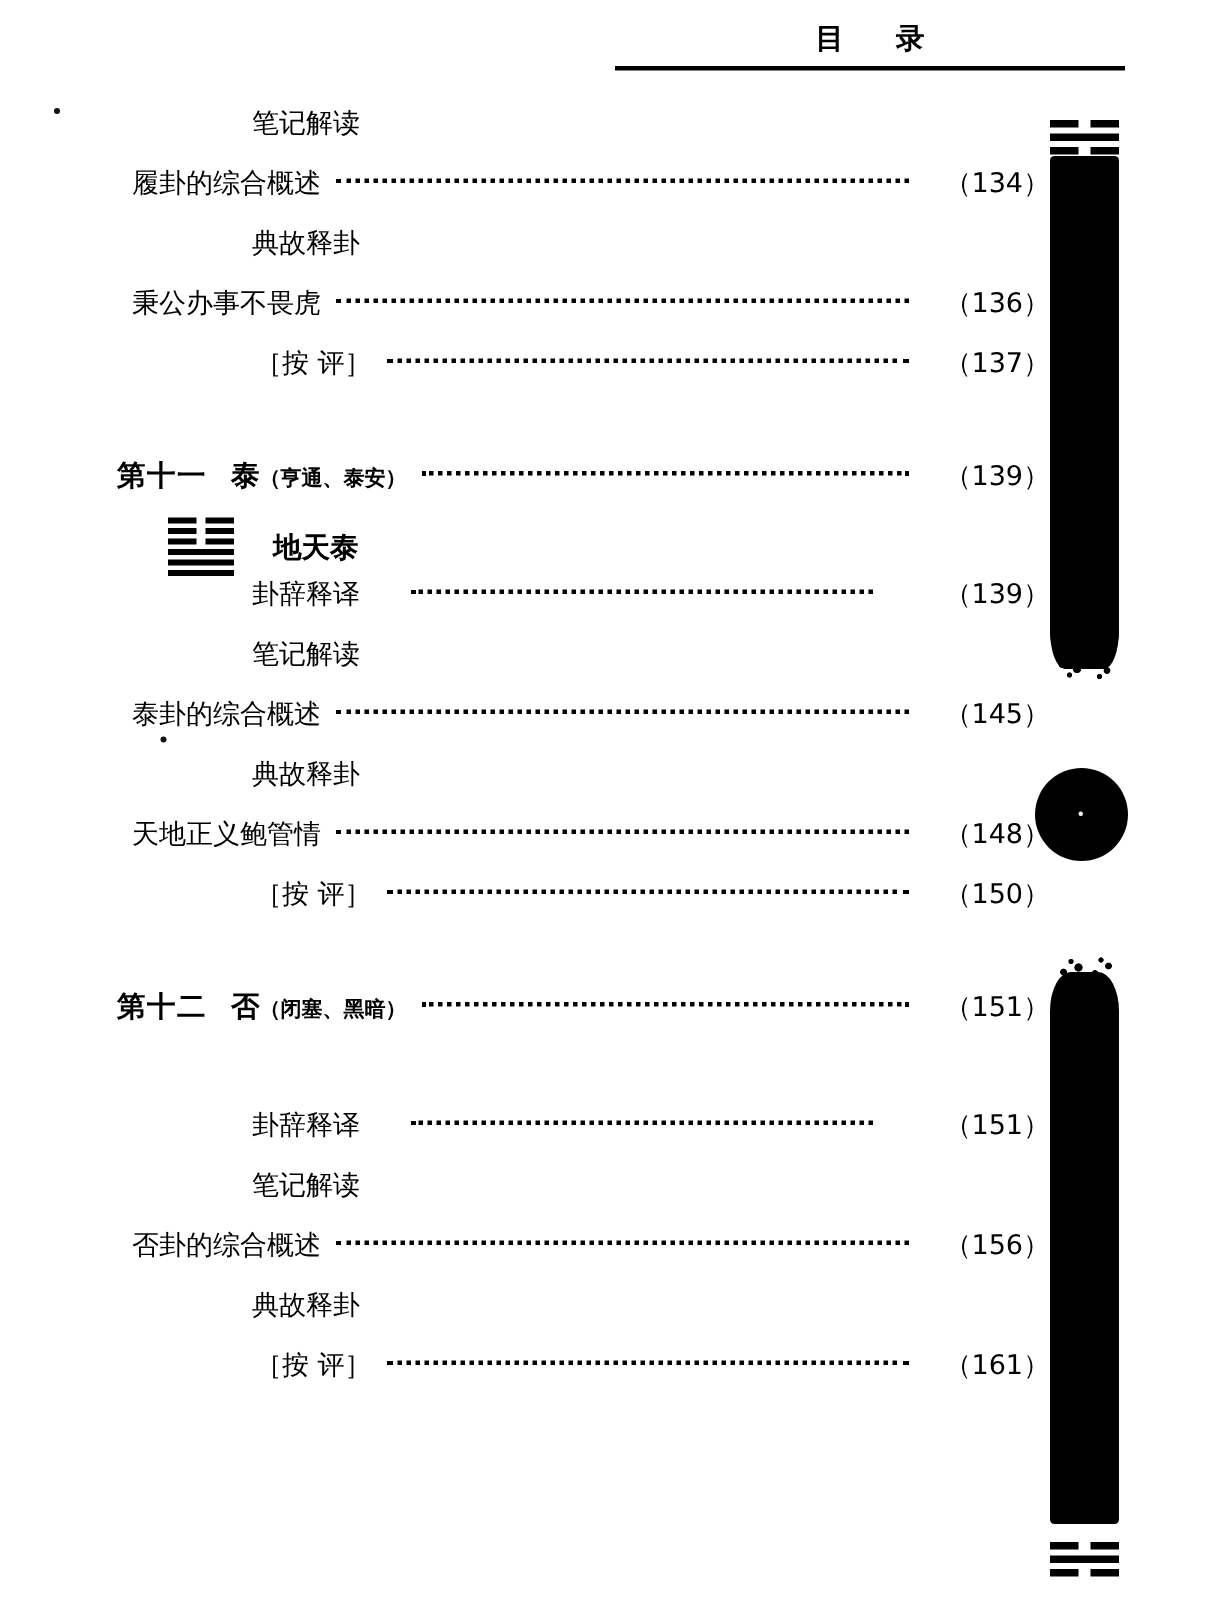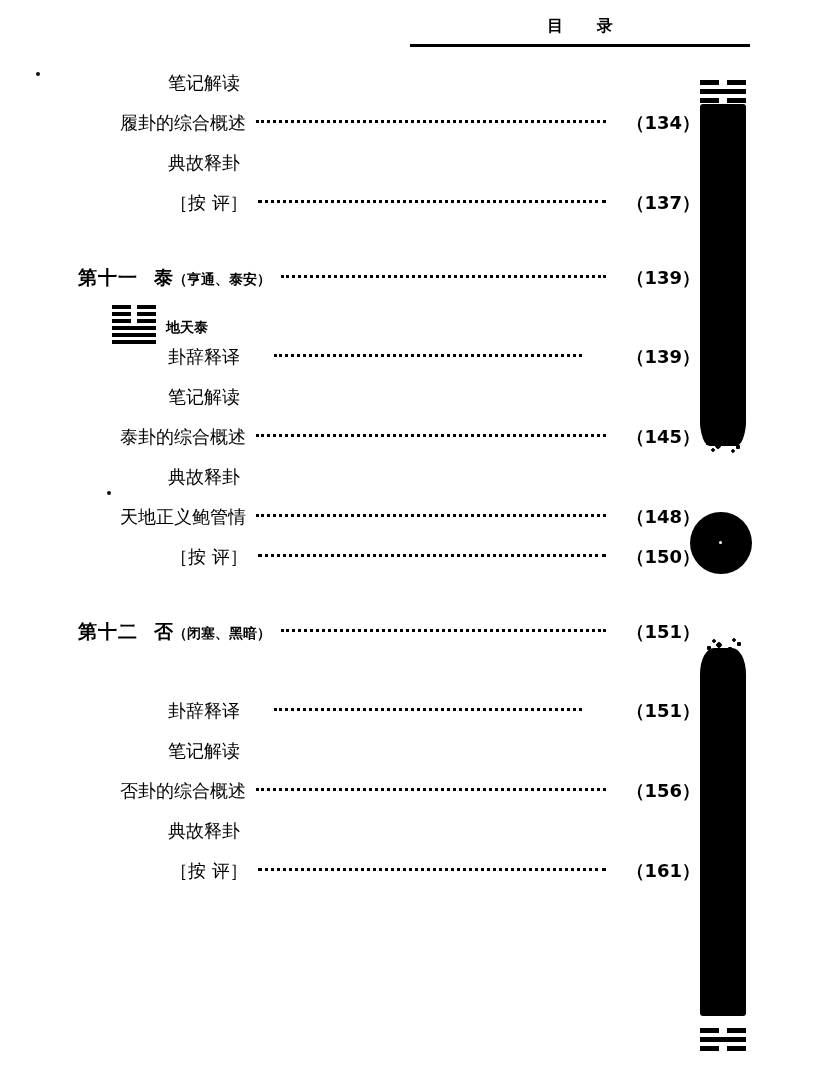--- a/index.html
+++ b/index.html
@@ -18,21 +18,21 @@
 
   
   .page-header {
     position: absolute;
     left: 410px;
     top: 14px;
     width: 340px;
     text-align: center;
   }
   .page-header .title {
-    font-size: 16px;
+    font-size: 19px;
     font-weight: bold;
     letter-spacing: 14px;
     padding-left: 14px;
     line-height: 24px;
     text-align: center;
   }
   .header-rule {
     position: absolute;
     left: 410px;
     top: 44px;
@@ -81,51 +81,51 @@
     content: "";
     position: absolute;
     left: 0;
     right: 0;
     bottom: 6px;
     border-bottom: 3px dotted #000;
   }
   .entry.no-leader .leaders::before { border-bottom: none; }
   .entry .page {
     font-size: 18px;
-    font-weight: bold;
+    font-weight: normal;
     width: 86px;
     text-align: right;
     flex: 0 0 auto;
   }
 
   
   .lvl-chapter { padding-left: 78px; }
   .lvl-1 { padding-left: 168px; gap: 24px; }
-  .lvl-2 { padding-left: 120px; }
+  .lvl-2 { padding-left: 88px; }
   .lvl-name { padding-left: 112px; }
   .lvl-note { padding-left: 170px; }
 
   .chapter-num {
     font-size: 19px;
     font-weight: bold;
     letter-spacing: 1px;
     margin-right: 16px;
   }
   .chapter-name {
     font-size: 19px;
     font-weight: bold;
   }
   .chapter-sub {
     font-size: 14px;
     font-weight: bold;
   }
   .hex-name {
-    font-size: 14px;
-    font-weight: bold;
-    margin-left: 10px;
+    font-size: 19px;
+    font-weight: bold;
+    margin-left: 26px;
   }
   .spacer-lg { height: 34px; }
 
   
   .hexagram {
     display: inline-block;
     width: 44px;
     vertical-align: middle;
     position: relative;
     top: -2px;
@@ -253,20 +253,25 @@
     <div class="entry lvl-2">
       <span class="label"><span>履卦的综合概述</span></span>
       <span class="leaders"></span>
       <span class="page">（134）</span>
     </div>
     <div class="entry lvl-1 no-leader">
       <span class="label"><span>典故释卦</span></span>
       <span class="leaders"></span>
       <span class="page"></span>
     </div>
+    <div class="entry lvl-2">
+      <span class="label"><span>秉公办事不畏虎</span></span>
+      <span class="leaders"></span>
+      <span class="page">（136）</span>
+    </div>
     <div class="entry lvl-note">
       <span class="label"><span>［按  评］</span></span>
       <span class="leaders"></span>
       <span class="page">（137）</span>
     </div>
     <div class="spacer-lg"></div>
     <div class="entry lvl-chapter">
       <span class="label"><span class="chapter-num">第十一</span><span class="chapter-name">泰</span><span class="chapter-sub">（亨通、泰安）</span></span>
       <span class="leaders"></span>
       <span class="page">（139）</span>

